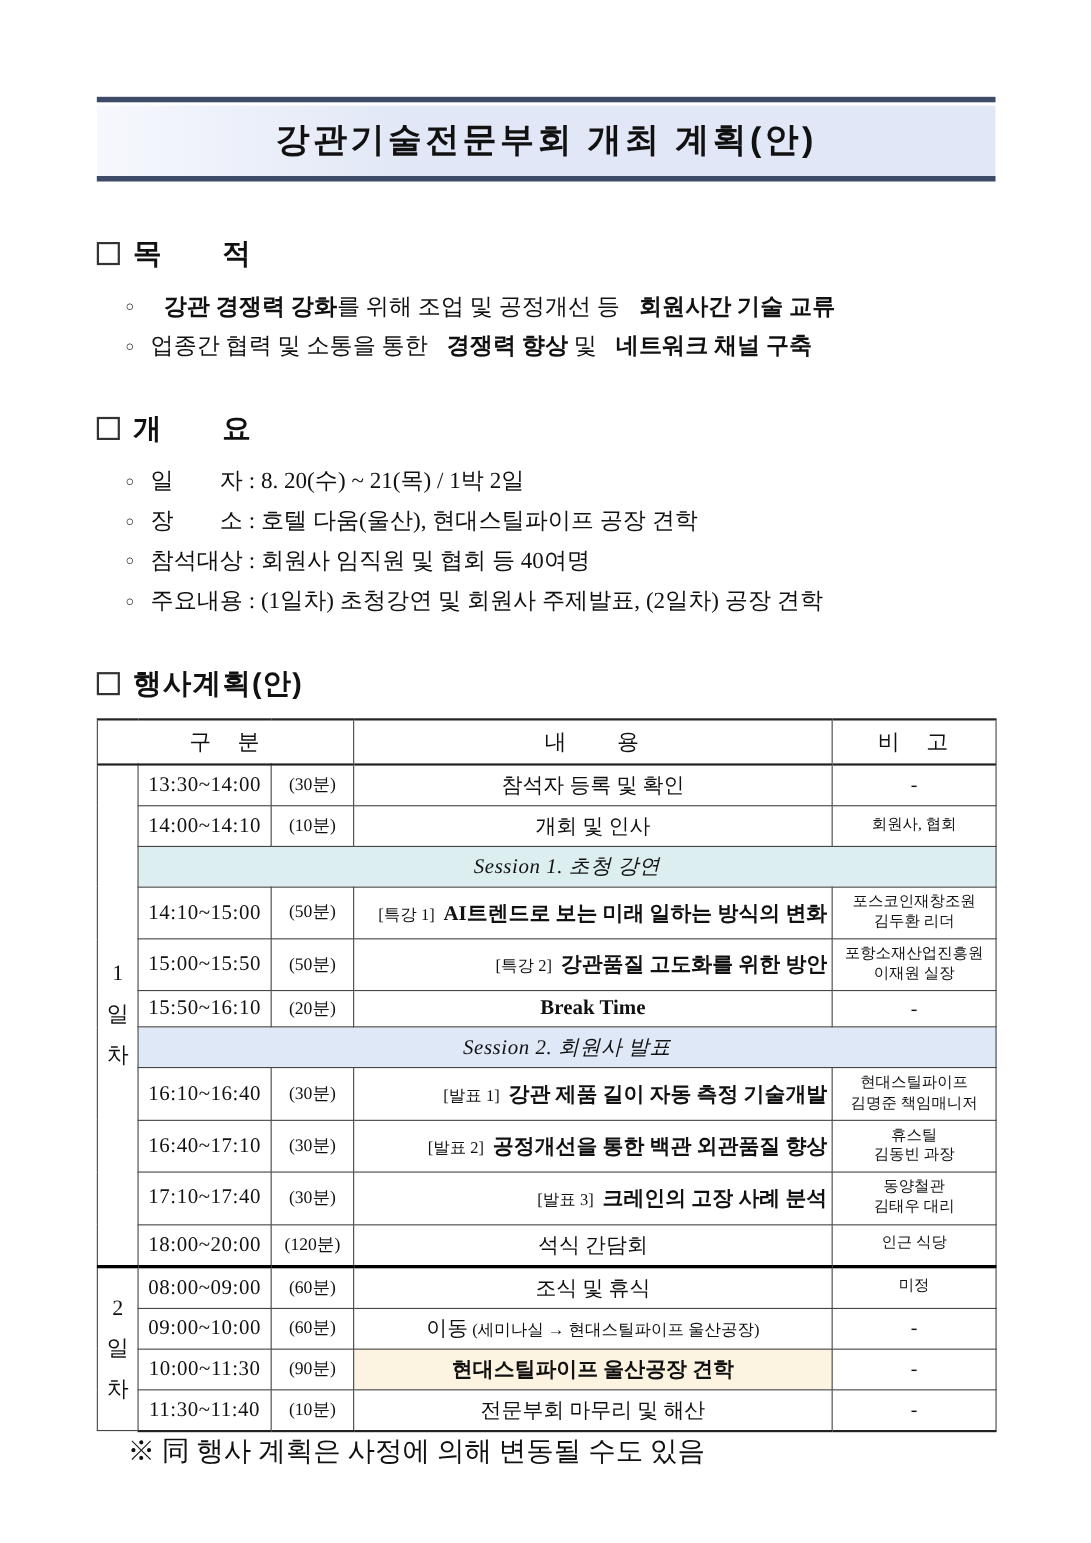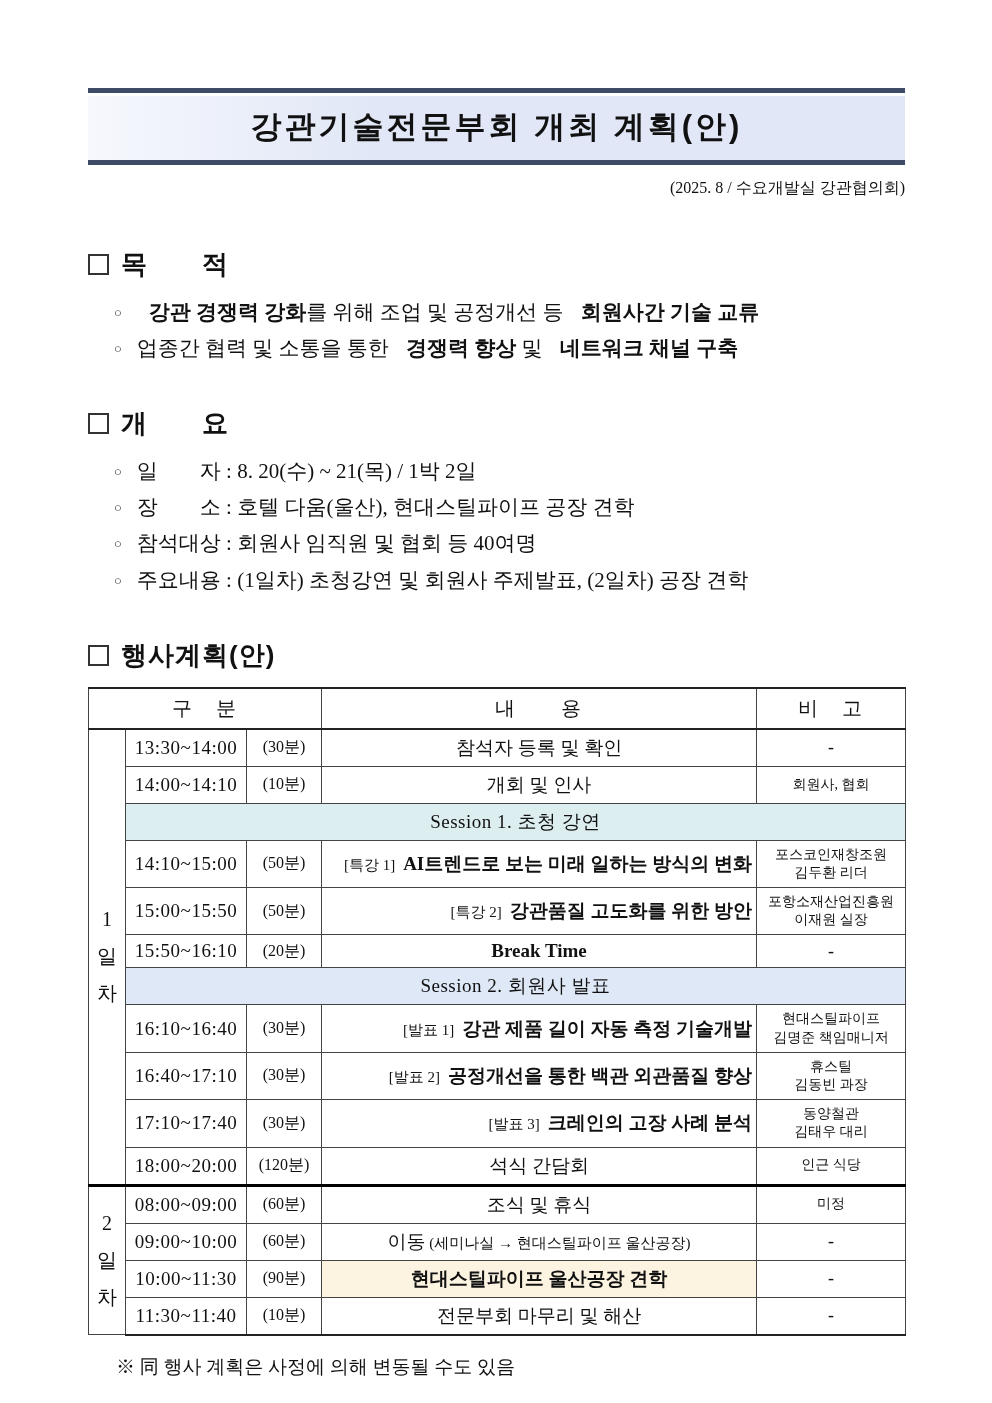--- a/index.html
+++ b/index.html
@@ -65,41 +65,40 @@
     border-top:2px solid #222; border-bottom:2px solid #222;
     font-weight:normal; font-size:20px; padding:6px 0; letter-spacing:2px;
     background:#fff;
   }
   table.schedule thead th.h-group { border-left:1px solid #444; }
   tr.day-break td { border-top:3px solid #000; }
   table.schedule tbody tr:last-child td { border-bottom:2px solid #222; }
   td.day-cell { font-size:20px; line-height:1.85; padding:0; background:#fff; }
   td.time-cell { font-size:19px; letter-spacing:0.5px; }
   td.dur-cell  { font-size:16px; }
-  td.session-cell { font-size:19px; letter-spacing:0.5px; padding:6px 0; }
+  td.session-cell { font-size:19px; letter-spacing:0.5px; padding:6px 0;font-style:italic; }
   td.content-cell { font-size:19px; }
   td.content-cell.left { text-align:right; padding-left:9px; }
   .pre-label { font-size:15px; margin-right:8px; }
   .main-bold { font-weight:bold; font-size:19px; }
   .sub-small { font-size:15px; }
   td.note-cell { font-size:18px; }
   td.note-cell .nline { font-size:14px; line-height:1.3; }
 
-  .footnote { margin-top:18px; padding-left:28px; font-size:19px;font-family:Liberation Serif, serif; }
+  .footnote { padding-left:28px; font-size:25px;font-family:Liberation Serif, serif; }
 </style>
 </head>
 <body>
 
 <div class="page">
 
   <div class="rule-top"></div>
   <div class="banner">
     <h1>강관기술전문부회 개최 계획(안)</h1>
   </div>
-  <div class="subtitle">(2025. 8 / 수요개발실 강관협의회)</div>
 
   <div class="sec-heading first">
     <span class="sq"></span>
     <span>목　　적</span>
   </div>
   <ul class="blist" id="purpose-list">
       <li>
         <span class="bullet">○</span>
         <span><span class="bold">강관 경쟁력 강화</span><span>를 위해 조업 및 공정개선 등 </span><span class="bold">회원사간 기술 교류</span></span>
       </li>

